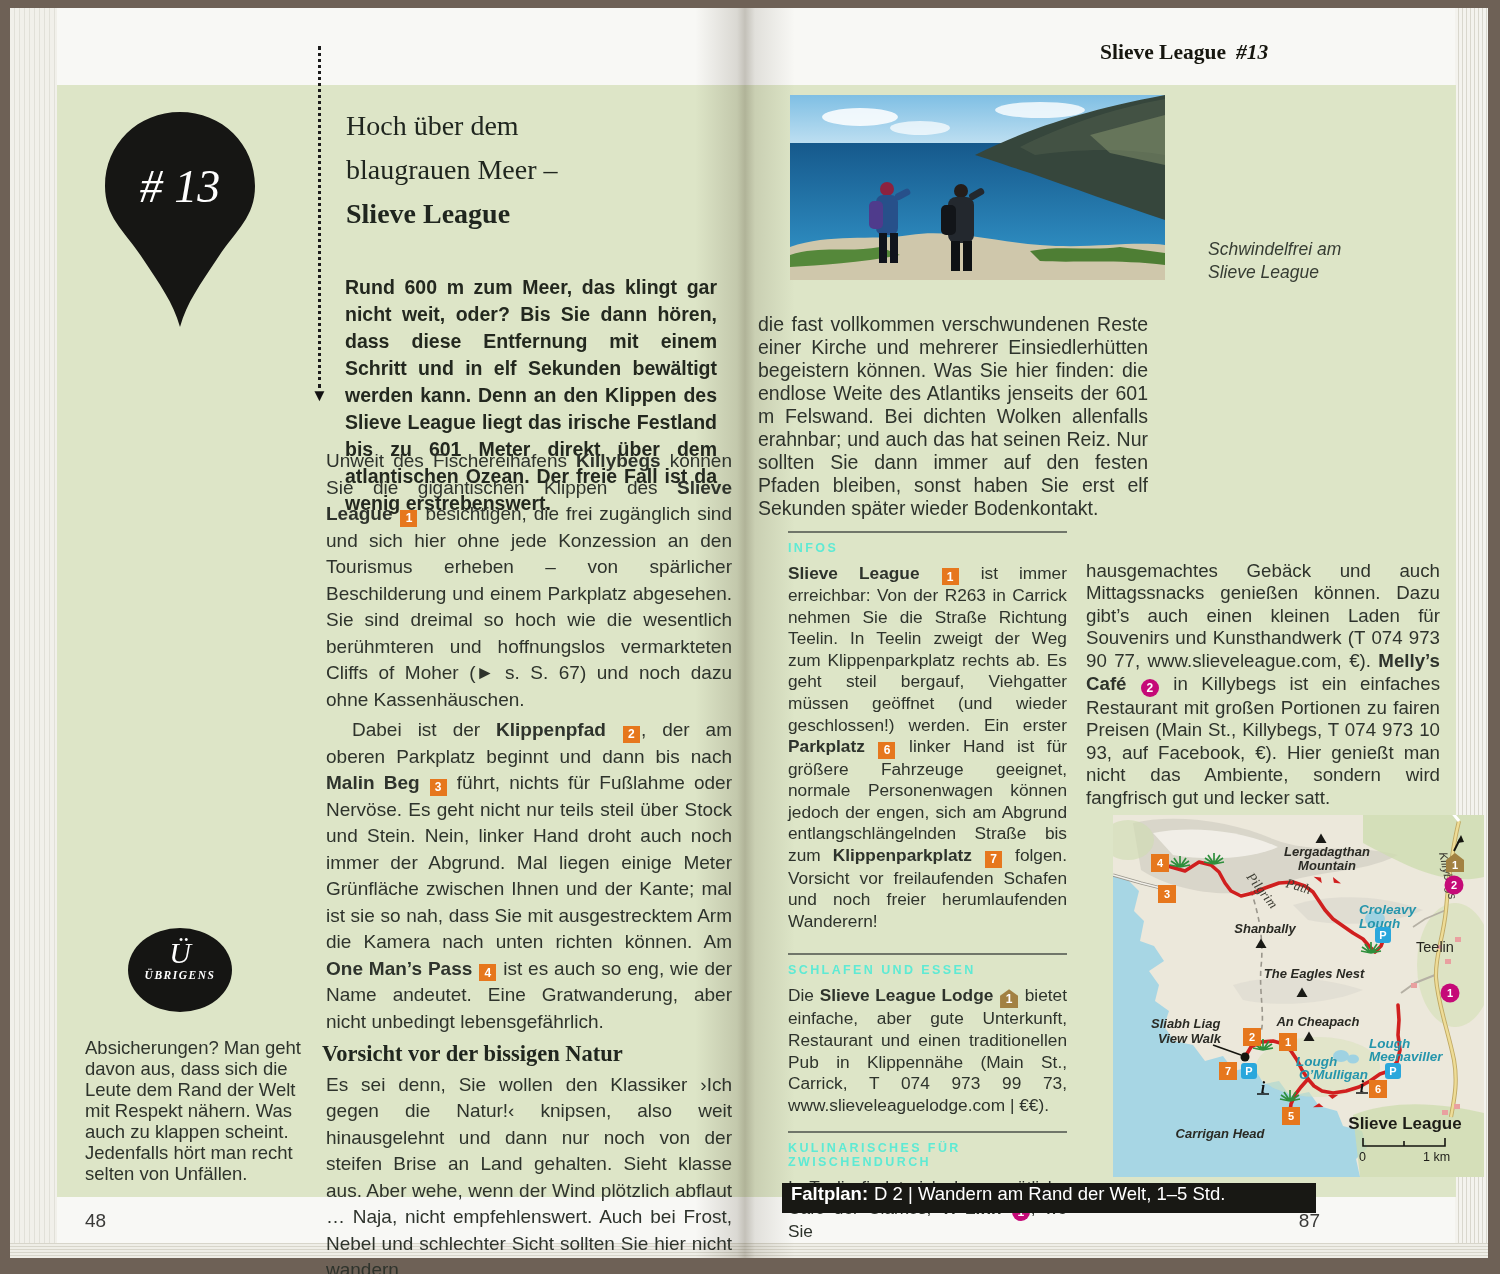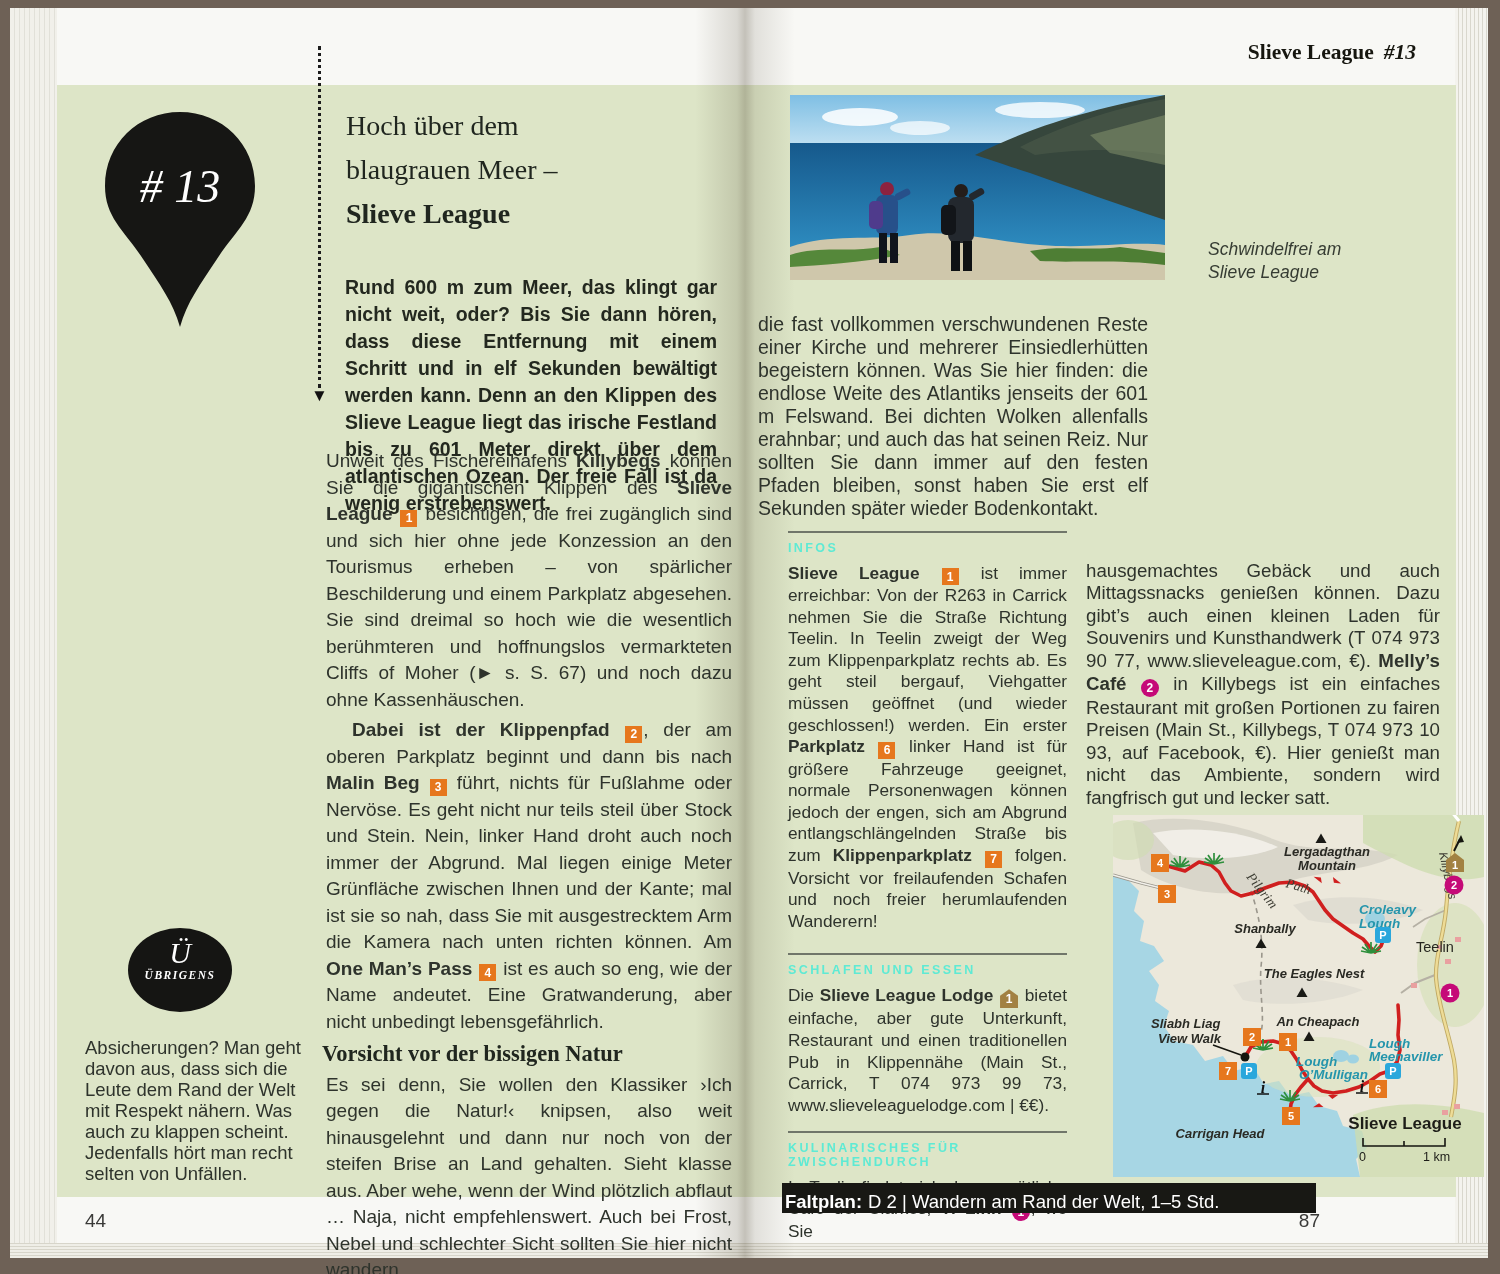--- a/index.html
+++ b/index.html
@@ -13,51 +13,51 @@
   .green-l{left:57px;width:688px;}
   .green-r{left:745px;width:711px;}
   .gutter{left:695px;top:8px;width:100px;height:1250px;background:linear-gradient(90deg,rgba(60,50,30,0) 0%,rgba(60,50,30,.16) 42%,rgba(60,50,30,.28) 50%,rgba(60,50,30,.12) 60%,rgba(60,50,30,0) 100%);pointer-events:none;z-index:4;}
   .z5{z-index:5;}
   
   .title{left:346px;top:104px;width:400px;font-family:"Liberation Serif",serif;font-size:28px;line-height:44px;color:#20261f;font-weight:400;}
   .title .tb{font-weight:bold;}
   .lead{left:345px;top:254px;width:372px;font-weight:bold;font-size:19.5px;line-height:27px;color:#23281f;text-align:justify;}
   .bodycol{left:322px;top:444px;width:414px;font-size:19px;line-height:26.5px;color:#2e332c;text-align:justify;}
   .bodycol p{margin:4px;}
-  .bodycol p.ind span:first-child{padding-left:26px;font-weight:bold;}
+  .bodycol p.ind span:first-child{padding-left:26px;}
   .subhead{font-family:"Liberation Serif",serif;font-weight:bold;font-size:22.5px;color:#20261f;margin:6px 0 2px 0;}
   .bd{font-weight:bold;}
   .chip{display:inline-flex;align-items:center;justify-content:center;width:17px;height:17px;font-weight:bold;font-size:12px;line-height:1;color:#fff;vertical-align:-2px;margin:0 1px;}
   .chip.sq{background:#e6771d;}
   .chip.ci{background:#c50a78;border-radius:50%;width:18px;height:18px;}
   .chip.house{background:#a28142;clip-path:polygon(50% 0,100% 34%,100% 100%,0 100%,0 34%);width:18px;height:19px;}
   .dotline{left:318px;top:46px;height:342px;width:0;border-left:3px dotted #1c1c1c;}
   .dotarrow{left:311px;top:386px;font-size:17px;color:#111;}
   .aside-circle{left:128px;top:928px;width:104px;height:84px;background:#151513;border-radius:50%;color:#fff;text-align:center;font-family:"Liberation Serif",serif;}
   .aside-circle .u{display:block;margin-top:10px;font-style:italic;font-size:30px;line-height:30px;}
   .aside-circle .ub{display:block;font-style:italic;font-weight:bold;font-size:11.5px;letter-spacing:1.5px;margin-top:1px;}
   .aside-text{left:85px;top:1018px;width:230px;font-size:18.5px;line-height:21px;color:#2e332c;}
   .pagenum{top:1210px;font-size:19px;color:#3a3a38;}
   .pn-l{left:85px;}
   .pn-r{left:1280px;width:40px;text-align:right;}
-  .rp-header{top:40px;left:1100px;width:316px;text-align:right;font-family:"Liberation Serif",serif;font-size:21.5px;color:#16160f;}
+  .rp-header{top:40px;left:1100px;width:316px;text-align:left;font-family:"Liberation Serif",serif;font-size:21.5px;color:#16160f;}
   .rp-header .hb{font-weight:bold;}
   .rp-header .hn{font-style:italic;font-weight:bold;margin-left:10px;}
   .photo{left:790px;top:95px;width:375px;height:185px;}
   .caption{left:1208px;top:238px;width:170px;font-style:italic;font-size:17.5px;line-height:23px;color:#363c33;}
   .rp-intro{left:758px;top:293px;width:390px;font-size:19.5px;line-height:23px;color:#2e332c;text-align:justify;}
   .col-a{left:788px;top:531px;width:279px;color:#2e332c;}
   .rule{height:1.5px;background:#70766а;background:#70766a;margin:0;}
   .sec-label{font-size:12.5px;font-weight:bold;letter-spacing:2.4px;color:#5eead4;margin:8px 0 8px 0;}
   .sec-body{font-size:17.3px;line-height:21.6px;text-align:justify;margin:0;}
   .sec-gap1{margin-top:21px;}
   .sec-gap2{margin-top:15px;}
   .col-b{left:1086px;top:541px;width:354px;font-size:18.7px;line-height:22.6px;color:#2e332c;text-align:justify;}
   .map{left:1085px;top:815px;width:371px;height:362px;padding-left:28px;}
-  .footbar{left:782px;top:1183px;width:534px;height:30px;background:#181814;color:#fff;display:flex;align-items:flex-end;padding-left:3px;box-sizing:border-box;font-size:18.5px;z-index:6;}
+  .footbar{left:782px;top:1183px;width:534px;height:30px;background:#181814;color:#fff;display:flex;align-items:flex-start;padding-left:9px;box-sizing:border-box;font-size:18.5px;z-index:6;}
   .footbar .fb{font-weight:bold;margin-right:6px;}
   
   .ml-b{font:italic bold 13px "Liberation Sans",sans-serif;fill:#2a2a24;}
   .ml-w{font:italic bold 13.5px "Liberation Sans",sans-serif;fill:#2595ac;}
   .ml-t{font:14.5px "Liberation Sans",sans-serif;fill:#26261f;}
   .ml-big{font:bold 17px "Liberation Sans",sans-serif;fill:#1d1d18;}
   .ml-s{font:12.5px "Liberation Sans",sans-serif;fill:#1d1d18;}
   .ml-path{font:italic 13.5px "Liberation Serif",serif;fill:#3c3c32;}
   .ml-road{font:italic 12px "Liberation Sans",sans-serif;fill:#3c3c32;}
   .mk-t{font:bold 11px "Liberation Sans",sans-serif;fill:#fff;text-anchor:middle;}
@@ -98,21 +98,21 @@
   <p>Es sei denn, Sie wollen den Klassiker ›Ich gegen die Natur!‹ knipsen, also weit hinausgelehnt und dann nur noch von der steifen Brise an Land gehalten. Sieht klasse aus. Aber wehe, wenn der Wind plötzlich abflaut … Naja, nicht empfehlenswert. Auch bei Frost, Nebel und schlechter Sicht sollten Sie hier nicht wandern.</p>
   <p class="ind"><span>Ohnehin ist die Aussicht hier das einzig Entdeckenswerte. </span><span class="bd">Ruinen und Relikte</span><span> </span><span class="chip sq">5</span><span> im Bereich der Klippen machen auf Selfies nicht viel her, obwohl</span></p>
 </div>
 
 <div class="abs z5 aside-circle">
   <span class="u">Ü</span>
   <span class="ub">ÜBRIGENS</span>
 </div>
 <p class="abs z5 aside-text">Absicherungen? Man geht davon aus, dass sich die Leute dem Rand der Welt mit Respekt nähern. Was auch zu klappen scheint. Jedenfalls hört man recht selten von Unfällen.</p>
 
-<div class="abs z5 pagenum pn-l">44</div>
+<div class="abs z5 pagenum pn-l">48</div>
 
 <div class="abs z5 rp-header">
   <span class="hb">Slieve League</span><span class="hn">#13</span>
 </div>
 
 <div class="abs z5 photo">
 <svg width="375" height="185" viewBox="0 0 375 185">
   <defs>
     <linearGradient id="sky" x1="0" y1="0" x2="0" y2="1">
           <stop offset="0" stop-color="#7fbfe4"></stop>

